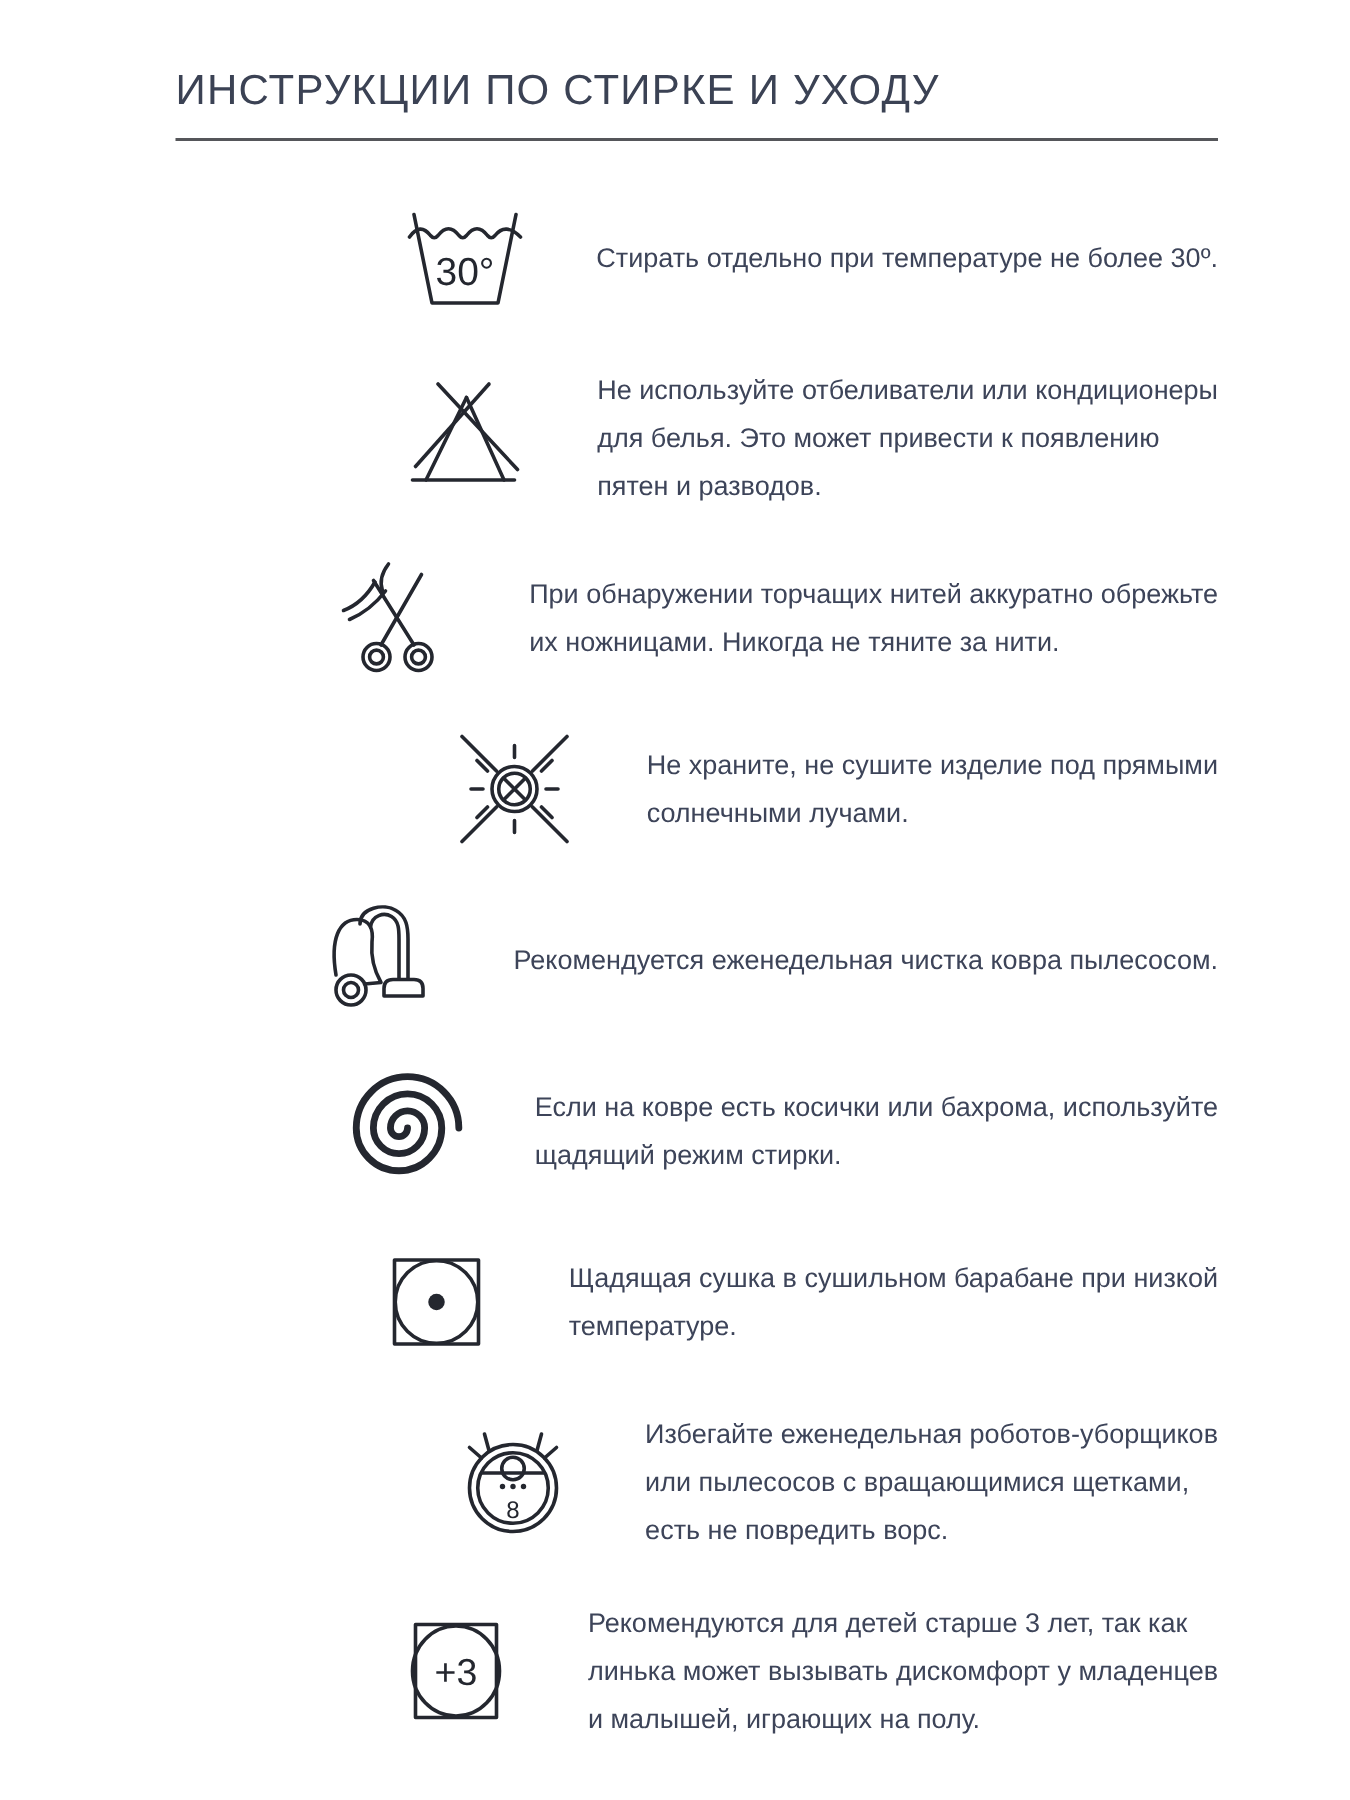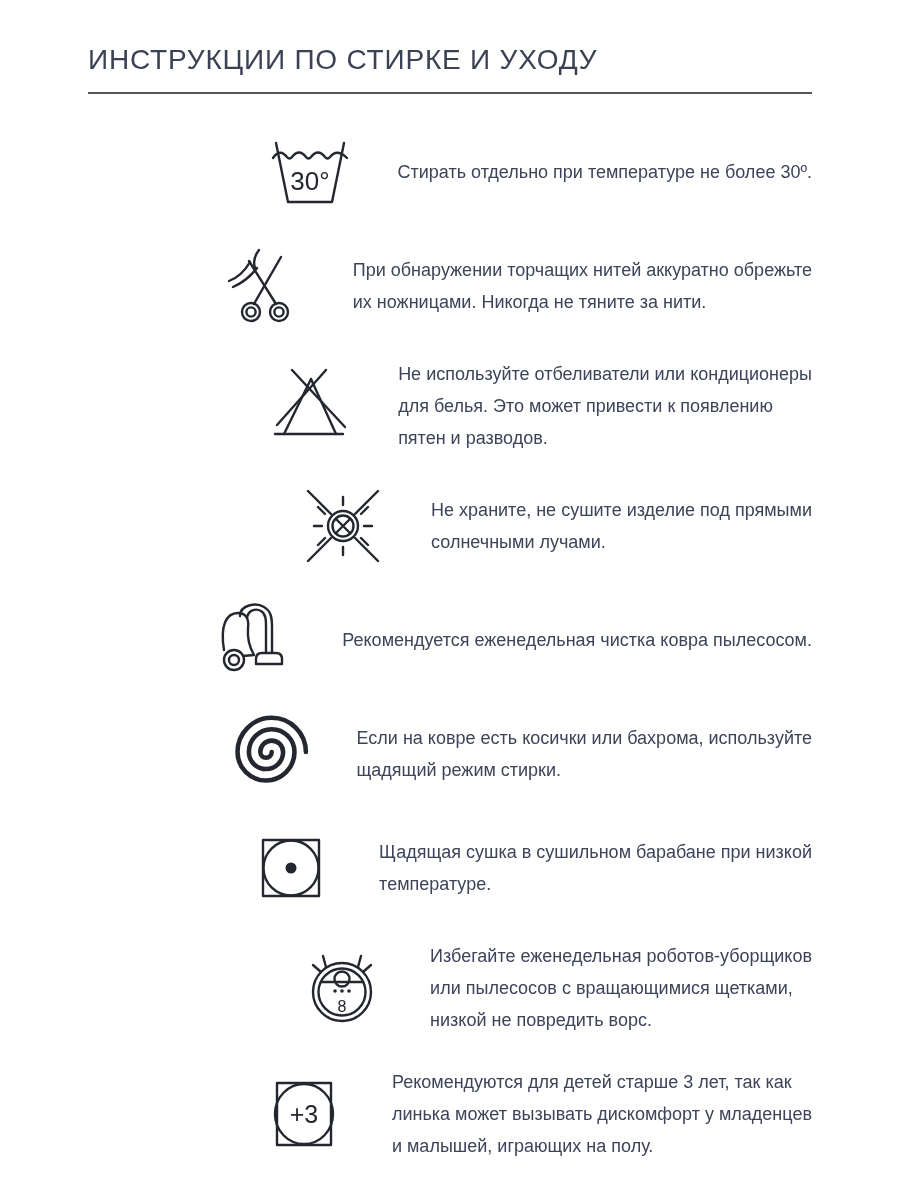--- a/index.html
+++ b/index.html
@@ -6,21 +6,21 @@
   body{
     width:900px;height:1200px;
     background:#ffffff;
     font-family:"Liberation Sans", sans-serif;
     color:#3d4459;
     overflow:hidden;
   }
   .page{
     box-sizing:border-box;
     width:900px;height:922px;
-    padding:44px 88px 0 88px;
+    padding:44px 88px 0 117px;
   }
   .title{
     font-size:28px;
     font-weight:400;
     letter-spacing:0.8px;
     color:#3b4254;
     font-stretch:condensed;
     margin:0 0 16px 0;
   }
   .rule{
@@ -68,57 +68,57 @@
     <div class="care-row">
       <div class="icon-box">
         <svg width="84" height="84" viewBox="0 0 84 84">
           <path class="ic" d="M8,13 L20,72 L64,72 L76,13"></path>
           <path class="ic" d="M5,28 Q12,18 19,27 Q21.5,30 24,27 Q31,18 38,27 Q40.5,30 43,27 Q50,18 57,27 Q59.5,30 62,27 Q69,18 79,28"></path>
           <text class="ic-text" x="42" y="60" font-size="26" text-anchor="middle">30°</text>
         </svg>
       </div>
       <div class="care-text">
         <span>Стирать отдельно при температуре не более 30º.</span>
+      </div>
+    </div>
+
+    <div class="care-row">
+      <div class="icon-box">
+        <svg width="84" height="84" viewBox="0 0 84 84">
+          <path class="ic" stroke-width="2" d="M43,15 L16,70"></path>
+          <path class="ic" stroke-width="2" d="M43,15 L68,70"></path>
+          <path class="ic" stroke-width="2" d="M7,70 L75,70"></path>
+          <path class="ic" stroke-width="2" d="M24,6 L77,63"></path>
+          <path class="ic" stroke-width="2" d="M58,6 L9,61"></path>
+        </svg>
+      </div>
+      <div class="care-text">
+        <span>Не используйте отбеливатели или кондиционеры</span><br>
+        <span>для белья. Это может привести к появлению</span><br>
+        <span>пятен и разводов.</span>
       </div>
     </div>
 
     <div class="care-row">
       <div class="icon-box">
         <svg width="84" height="84" viewBox="0 0 84 84">
           <path class="ic" d="M58,13 L31,60"></path>
           <path class="ic" d="M26,17 L53,60"></path>
           <circle class="ic" cx="28" cy="68" r="9"></circle>
           <circle class="ic" cx="28" cy="68" r="4.6"></circle>
           <circle class="ic" cx="56" cy="68" r="9"></circle>
           <circle class="ic" cx="56" cy="68" r="4.6"></circle>
           <path class="ic" d="M6,37 Q19,32 27,18"></path>
           <path class="ic" d="M10,43 Q24,37 34,24"></path>
           <path class="ic" d="M36,6 Q29,15 32,24"></path>
         </svg>
       </div>
       <div class="care-text">
         <span>При обнаружении торчащих нитей аккуратно обрежьте</span><br>
         <span>их ножницами. Никогда не тяните за нити.</span>
-      </div>
-    </div>
-
-    <div class="care-row">
-      <div class="icon-box">
-        <svg width="84" height="84" viewBox="0 0 84 84">
-          <path class="ic" stroke-width="2" d="M43,15 L16,70"></path>
-          <path class="ic" stroke-width="2" d="M43,15 L68,70"></path>
-          <path class="ic" stroke-width="2" d="M7,70 L75,70"></path>
-          <path class="ic" stroke-width="2" d="M24,6 L77,63"></path>
-          <path class="ic" stroke-width="2" d="M58,6 L9,61"></path>
-        </svg>
-      </div>
-      <div class="care-text">
-        <span>Не используйте отбеливатели или кондиционеры</span><br>
-        <span>для белья. Это может привести к появлению</span><br>
-        <span>пятен и разводов.</span>
       </div>
     </div>
 
     <div class="care-row">
       <div class="icon-box">
         <svg width="84" height="84" viewBox="0 0 84 84">
           <circle class="ic" cx="42" cy="42" r="15"></circle>
           <circle class="ic" cx="42" cy="42" r="10.5"></circle>
           <path class="ic" d="M35,35 L49,49 M49,35 L35,49"></path>
           <path class="ic" d="M42,13 L42,21 M42,63 L42,71 M13,42 L21,42 M63,42 L71,42"></path>
@@ -187,21 +187,21 @@
           <circle class="ic-fill" cx="42" cy="45" r="1.8"></circle>
           <circle class="ic-fill" cx="49" cy="45" r="1.8"></circle>
           <text class="ic-text" x="42" y="66" font-size="16" text-anchor="middle">8</text>
           <path class="ic" d="M13,19 L21,26 M23,10 L26,21"></path>
           <path class="ic" d="M71,19 L63,26 M61,10 L58,21"></path>
         </svg>
       </div>
       <div class="care-text">
         <span>Избегайте еженедельная роботов-уборщиков</span><br>
         <span>или пылесосов с вращающимися щетками,</span><br>
-        <span>низкой не повредить ворс.</span>
+        <span>есть не повредить ворс.</span>
       </div>
     </div>
 
     <div class="care-row">
       <div class="icon-box">
         <svg width="84" height="84" viewBox="0 0 84 84">
           <rect class="ic" x="15" y="11" width="54" height="62"></rect>
           <ellipse class="ic" cx="42" cy="42" rx="29" ry="30"></ellipse>
           <text class="ic-text" x="42" y="51" font-size="25" text-anchor="middle">+3</text>
         </svg>

